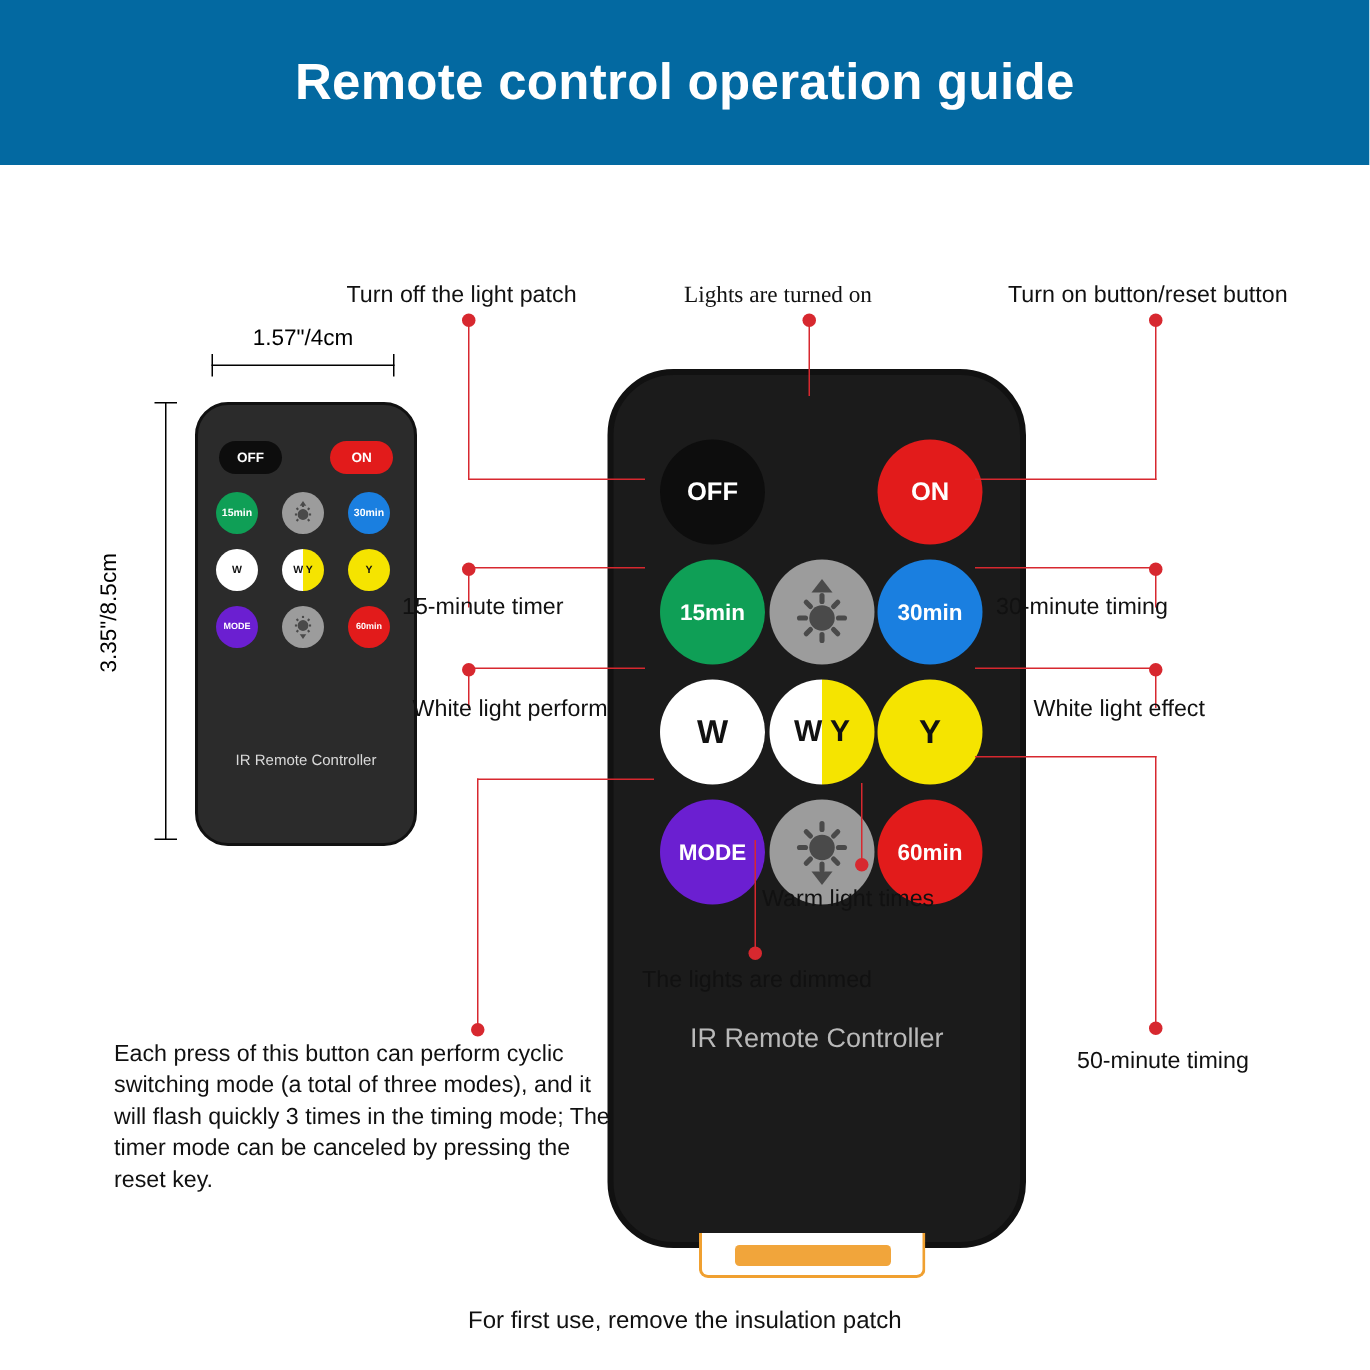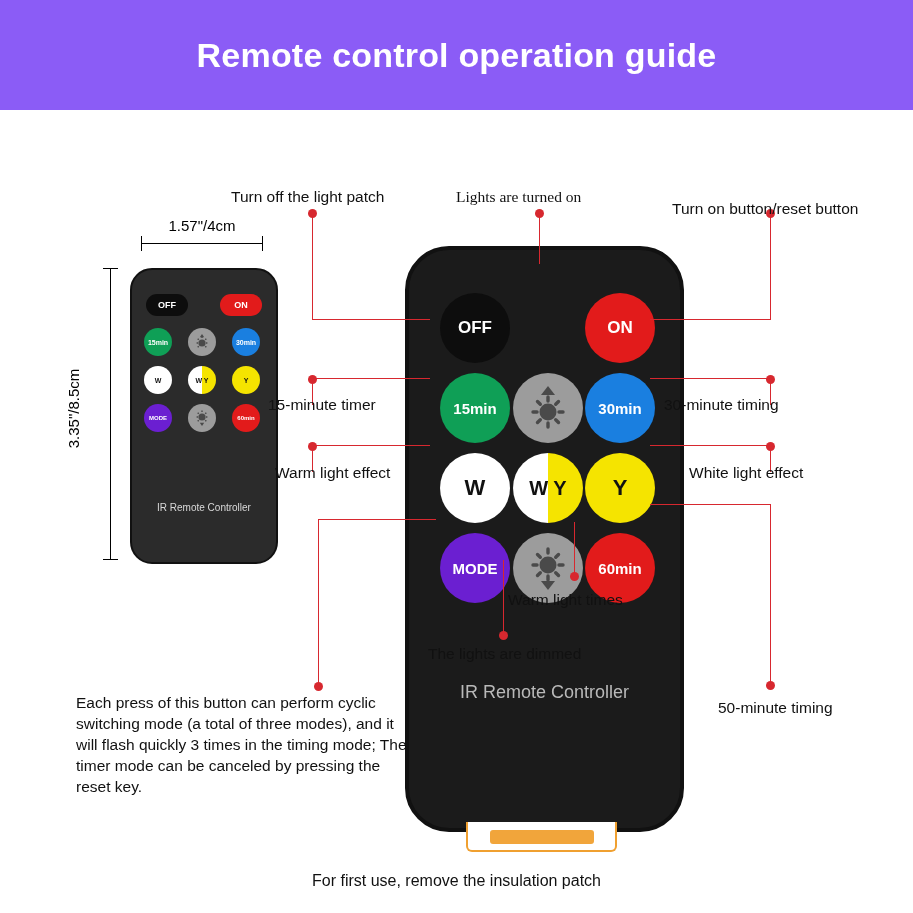--- a/index.html
+++ b/index.html
@@ -5,21 +5,21 @@
   html,body{margin:0;padding:0;}
   body{
     width:913px;height:913px;
     background:#ffffff;
     font-family:"Liberation Sans", sans-serif;
     position:relative;
     overflow:hidden;
   }
   .header{
     position:absolute;left:0;top:0;width:913px;height:110px;
-    background:#8b5cf6;
+    background:#0369a1;
     display:flex;align-items:center;justify-content:center;
   }
   .header-title{
     color:#ffffff;font-size:34px;font-weight:bold;letter-spacing:.2px;
   }
 
   
   .small-remote{
     position:absolute;left:130px;top:268px;width:144px;height:292px;
     background:#2b2b2b;border-radius:22px;border:2px solid #111;
@@ -255,36 +255,36 @@
 <div class="dot" style="left:308px;top:209px;"></div>
 <div class="callout" style="left:231px;top:188px;">Turn off the light patch</div>
 
 <div class="ln" style="left:539px;top:212px;width:1px;height:52px;"></div>
 <div class="dot" style="left:535px;top:209px;"></div>
 <div class="callout" style="left:456px;top:188px;font-family:Liberation Serif, serif;">Lights are turned on</div>
 
 <div class="ln" style="left:770px;top:212px;width:1px;height:108px;"></div>
 <div class="ln" style="left:650px;top:319px;width:121px;height:1px;"></div>
 <div class="dot" style="left:766px;top:209px;"></div>
-<div class="callout" style="left:672px;top:188px;margin-top:12px;">Turn on button/reset button</div>
+<div class="callout" style="left:672px;top:188px;">Turn on button/reset button</div>
 
 <div class="ln" style="left:312px;top:379px;width:1px;height:26px;"></div>
 <div class="ln" style="left:312px;top:378px;width:118px;height:1px;"></div>
 <div class="dot" style="left:308px;top:375px;"></div>
 <div class="callout" style="left:268px;top:396px;">15-minute timer</div>
 
 <div class="ln" style="left:770px;top:379px;width:1px;height:26px;"></div>
 <div class="ln" style="left:650px;top:378px;width:121px;height:1px;"></div>
 <div class="dot" style="left:766px;top:375px;"></div>
 <div class="callout" style="left:664px;top:396px;">30-minute timing</div>
 
 <div class="ln" style="left:312px;top:446px;width:1px;height:26px;"></div>
 <div class="ln" style="left:312px;top:445px;width:118px;height:1px;"></div>
 <div class="dot" style="left:308px;top:442px;"></div>
-<div class="callout" style="left:275px;top:464px;">Warm light effect</div>
+<div class="callout" style="left:275px;top:464px;">White light perform</div>
 
 <div class="ln" style="left:770px;top:446px;width:1px;height:26px;"></div>
 <div class="ln" style="left:650px;top:445px;width:121px;height:1px;"></div>
 <div class="dot" style="left:766px;top:442px;"></div>
 <div class="callout" style="left:689px;top:464px;">White light effect</div>
 
 <div class="ln" style="left:574px;top:522px;width:1px;height:54px;"></div>
 <div class="dot" style="left:570px;top:572px;"></div>
 <div class="callout" style="left:508px;top:591px;">Warm light times</div>
 

